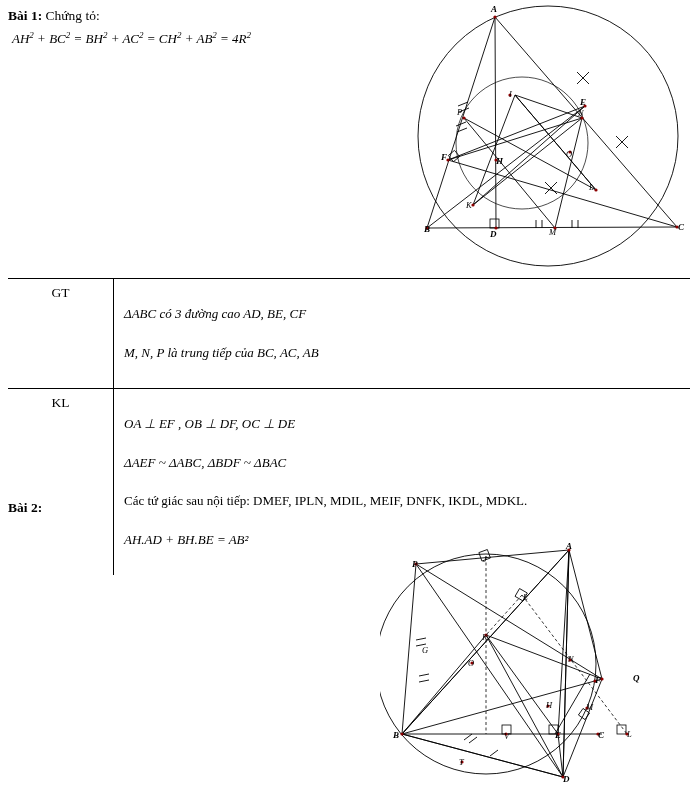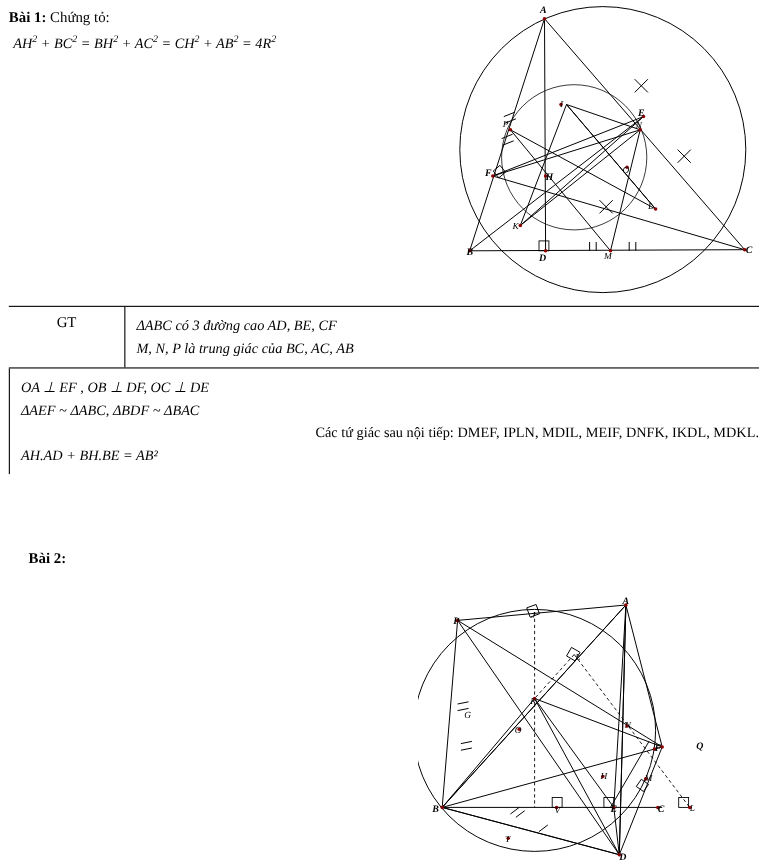--- a/index.html
+++ b/index.html
@@ -30,24 +30,24 @@
   }
   .tbl{
     display:flex;
   }
   .col-label{
     width:105px;flex:0 0 105px;text-align:center;padding-top:6px;font-size:13.5px;
   }
   .col-body{
     flex:1;border-left:1px solid #000;padding:5px 0 6px 10px;
   }
-  .col-body div{font-style:italic;margin:3px 0;line-height:1.35;}
-  .col-body div.noital{font-style:normal;text-align:right;}
+  .col-body div{font-style:italic;margin:21px 0;line-height:1.35;}
+  .col-body div.noital{font-style:normal;}
   #bai2-title{
-    position:absolute;left:26px;top:500px;font-size:13.5px;font-weight:bold;
+    position:absolute;left:8px;top:500px;font-size:13.5px;font-weight:bold;
   }
   .fig{position:absolute;}
   .lbl{position:absolute;font-style:italic;font-size:8.5px;font-family:"Liberation Serif",serif;}
   .lblb{position:absolute;font-style:italic;font-size:9px;font-weight:bold;font-family:"Liberation Serif",serif;}
 </style>
 </head>
 <body>
 
 <div id="bai1-title">
   <span>Bài 1:</span><span class="sub"> Chứng tỏ:</span>
@@ -137,24 +137,25 @@
 <div class="lbl" style="left:549px;top:227px;">M</div>
 <div class="lbl" style="left:578px;top:108px;">N</div>
 <div class="lbl" style="left:566px;top:149px;">O</div>
 <div class="lbl" style="left:457px;top:107px;">P</div>
 
 <div id="gt-kl">
   <div class="tbl rowline">
     <div class="col-label">GT</div>
     <div class="col-body">
       <div>ΔABC có 3 đường cao  AD, BE, CF</div>
-      <div>M, N, P  là trung giác của  BC, AC, AB</div>
+      <div>M, N, P  là trung tiếp của  BC, AC, AB</div>
     </div>
   </div>
   <div class="tbl rowline">
+    <div class="col-label">KL</div>
     <div class="col-body">
       <div>OA ⊥ EF ,  OB ⊥ DF,   OC ⊥ DE</div>
       <div>ΔAEF ~ ΔABC,  ΔBDF ~ ΔBAC</div>
       <div class="noital">Các tứ giác sau nội tiếp:  DMEF,   IPLN,   MDIL,   MEIF,   DNFK,   IKDL,   MDKL.</div>
       <div>AH.AD + BH.BE = AB²</div>
     </div>
   </div>
 </div>
 
 <div id="bai2-title">Bài 2:</div>

